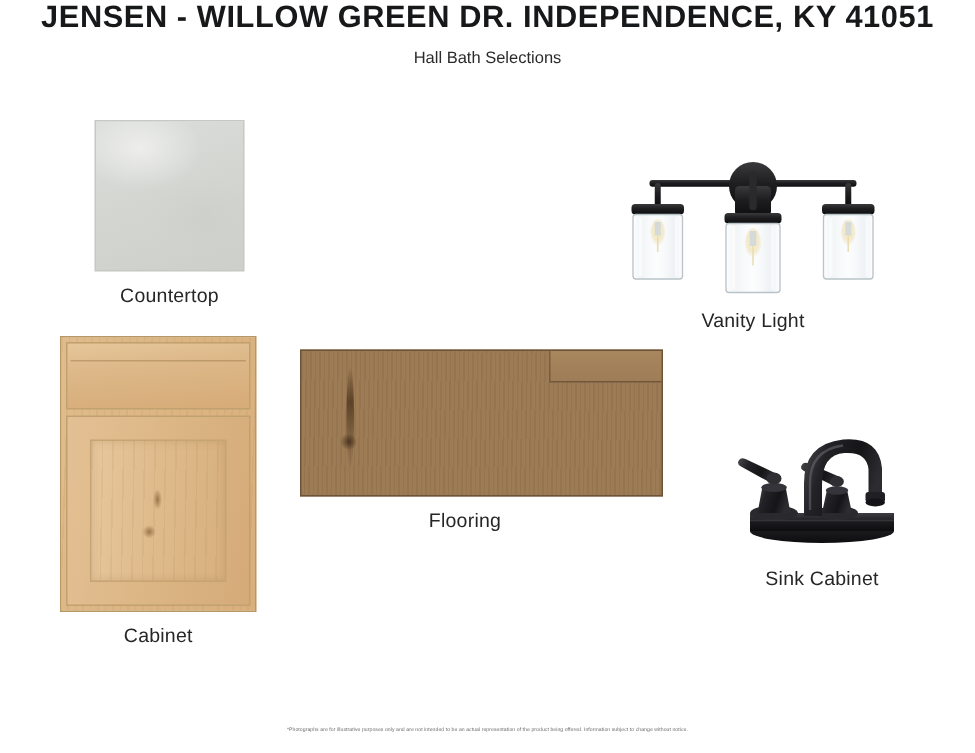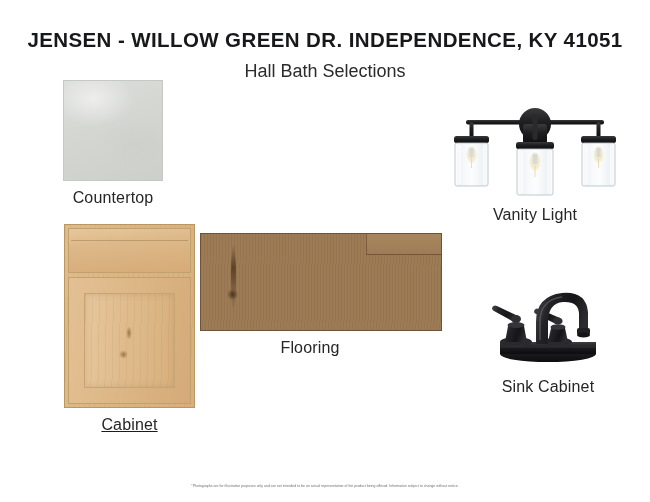--- a/index.html
+++ b/index.html
@@ -1,46 +1,46 @@
 <!DOCTYPE html>
 <html><head>
 <meta charset="utf-8">
 <style>
   * { margin:0; padding:0; box-sizing:border-box; }
   html,body { width:650px; height:502px; background:#ffffff; }
   body { font-family:"Liberation Sans", sans-serif; color:#1c1c1c; position:relative; overflow:hidden; }
 
   
-  .header { width:100%; text-align:center; padding-top:28px; }
+  .header { width:100%; text-align:center; }
   .title {
     font-size:20.5px; font-weight:700; letter-spacing:0.4px;
     color:#17181a; white-space:nowrap;
   }
-  .subtitle { font-size:18px; font-weight:400; color:#2b2b2b; margin-top:9px; }
+  .subtitle { font-size:11px; font-weight:400; color:#2b2b2b; margin-top:9px; }
 
   
   .item { position:absolute; }
   .item-label {
-    text-align:center; font-size:16px; color:#262626; margin-top:8px;
+    text-align:center; font-size:13px; color:#262626; margin-top:8px;
     letter-spacing:0.15px; white-space:nowrap;
   }
 
   
   #countertop { left:63px; top:80px; width:100px; }
   .ct-swatch {
     width:100px; height:101px;
     background:
       radial-gradient(ellipse 60% 40% at 30% 18%, rgba(255,255,255,.55), rgba(255,255,255,0) 70%),
       radial-gradient(ellipse 50% 35% at 72% 62%, rgba(200,202,198,.35), rgba(255,255,255,0) 72%),
       linear-gradient(160deg,#dcdedb 0%,#d4d6d2 45%,#cdcfca 100%);
     border:1px solid #c6c8c4;
   }
 
   
-  #cabinet { left:64px; top:224px; width:131px;text-decoration:underline; }
+  #cabinet { left:40px; top:224px; width:131px; }
   .cab {
     width:131px; height:184px; position:relative;
     background:linear-gradient(100deg,#e0bc8c 0%,#dcb684 40%,#d9b07c 100%);
     border:1px solid #b99763;
   }
   .cab-drawer {
     position:absolute; left:3px; top:3px; right:3px; height:45px;
     background:linear-gradient(175deg,#e6c79a 0%,#ddb889 35%,#d6ab77 100%);
     border:1px solid #c2a170;
   }
@@ -98,21 +98,21 @@
     position:absolute; left:26px; top:55px; width:11px; height:11px;
     border-radius:50%;
     background:radial-gradient(circle,rgba(66,44,24,.85),rgba(66,44,24,0) 72%);
   }
   .floor-vgrain {
     position:absolute; inset:0;
     background:repeating-linear-gradient(91deg, rgba(60,40,22,.07) 0px, rgba(60,40,22,.07) 1px, rgba(0,0,0,0) 1px, rgba(0,0,0,0) 3px);
   }
 
   
-  #vanitylight { left:440px; top:106px; width:190px; }
+  #vanitylight { left:407px; top:106px; width:190px; }
   .vl-wrap { width:190px; height:92px; position:relative; }
 
   
   #sinkfaucet { left:478px; top:278px; width:140px; }
   .sf-wrap { width:140px; height:92px; position:relative; }
 
   
   .footer {
     position:absolute; left:0; right:0; top:484px; text-align:center;
     font-size:3.4px; color:#6d6d72; letter-spacing:0.05px;

